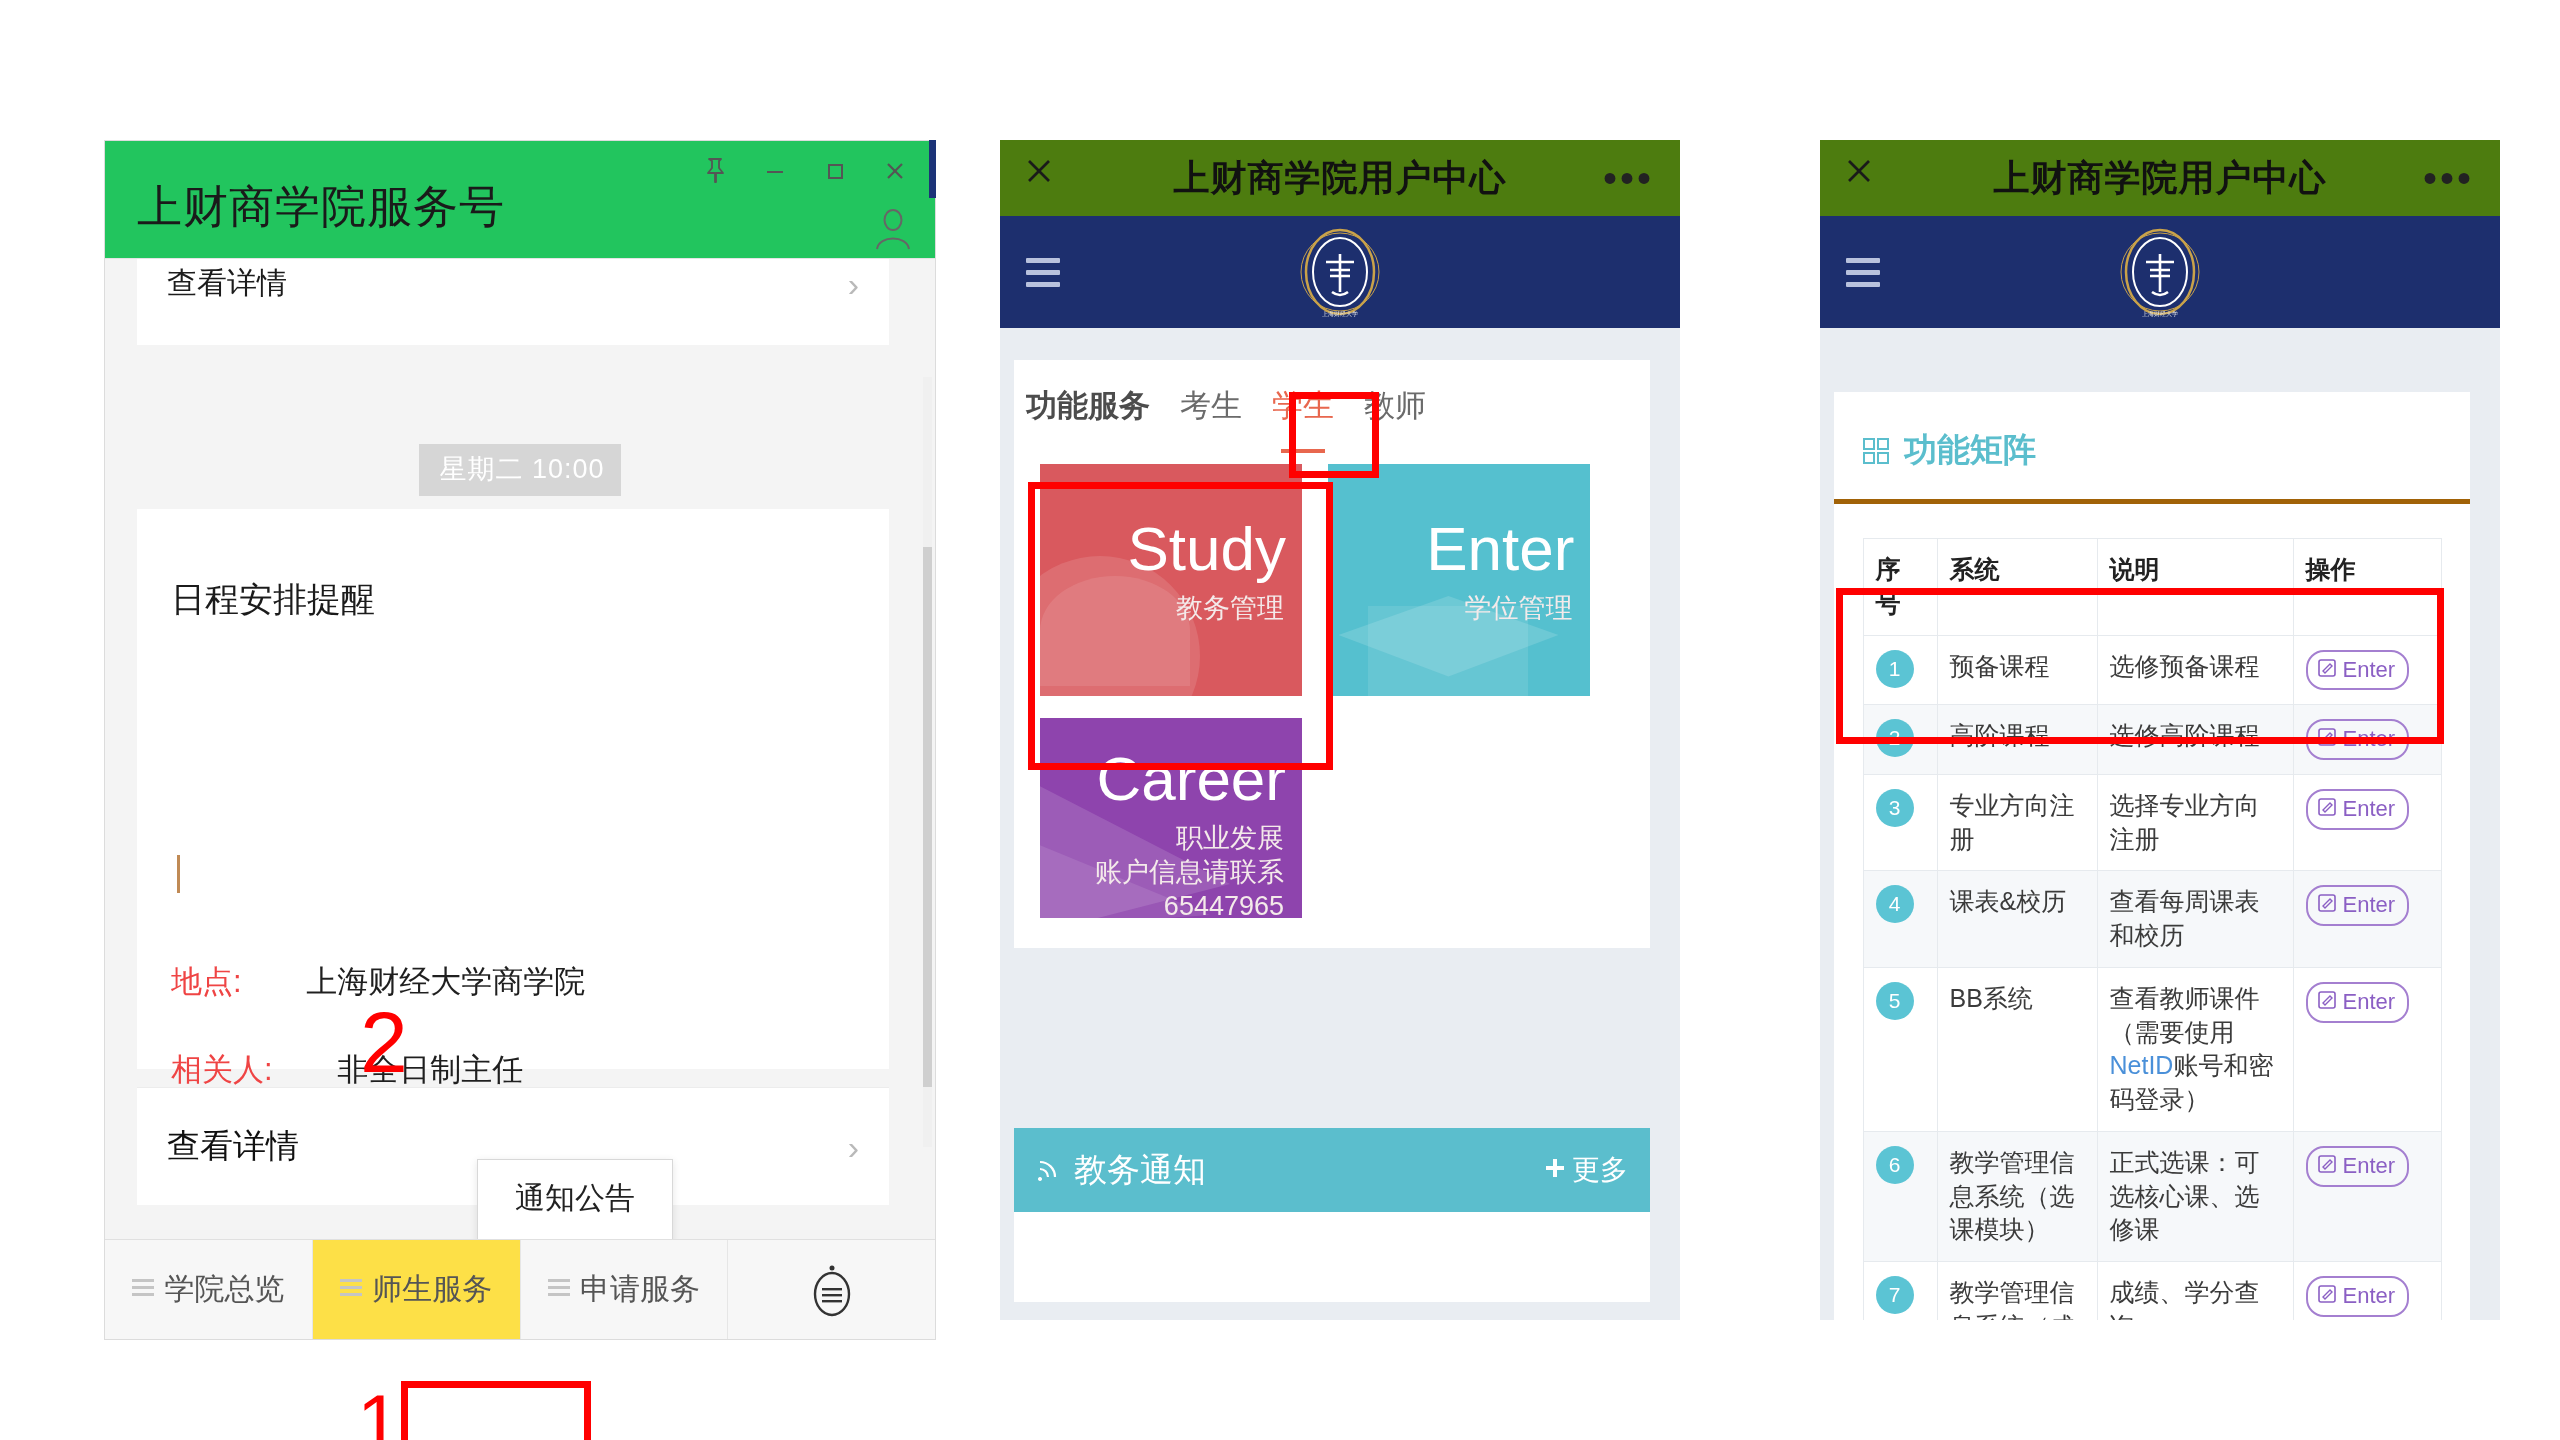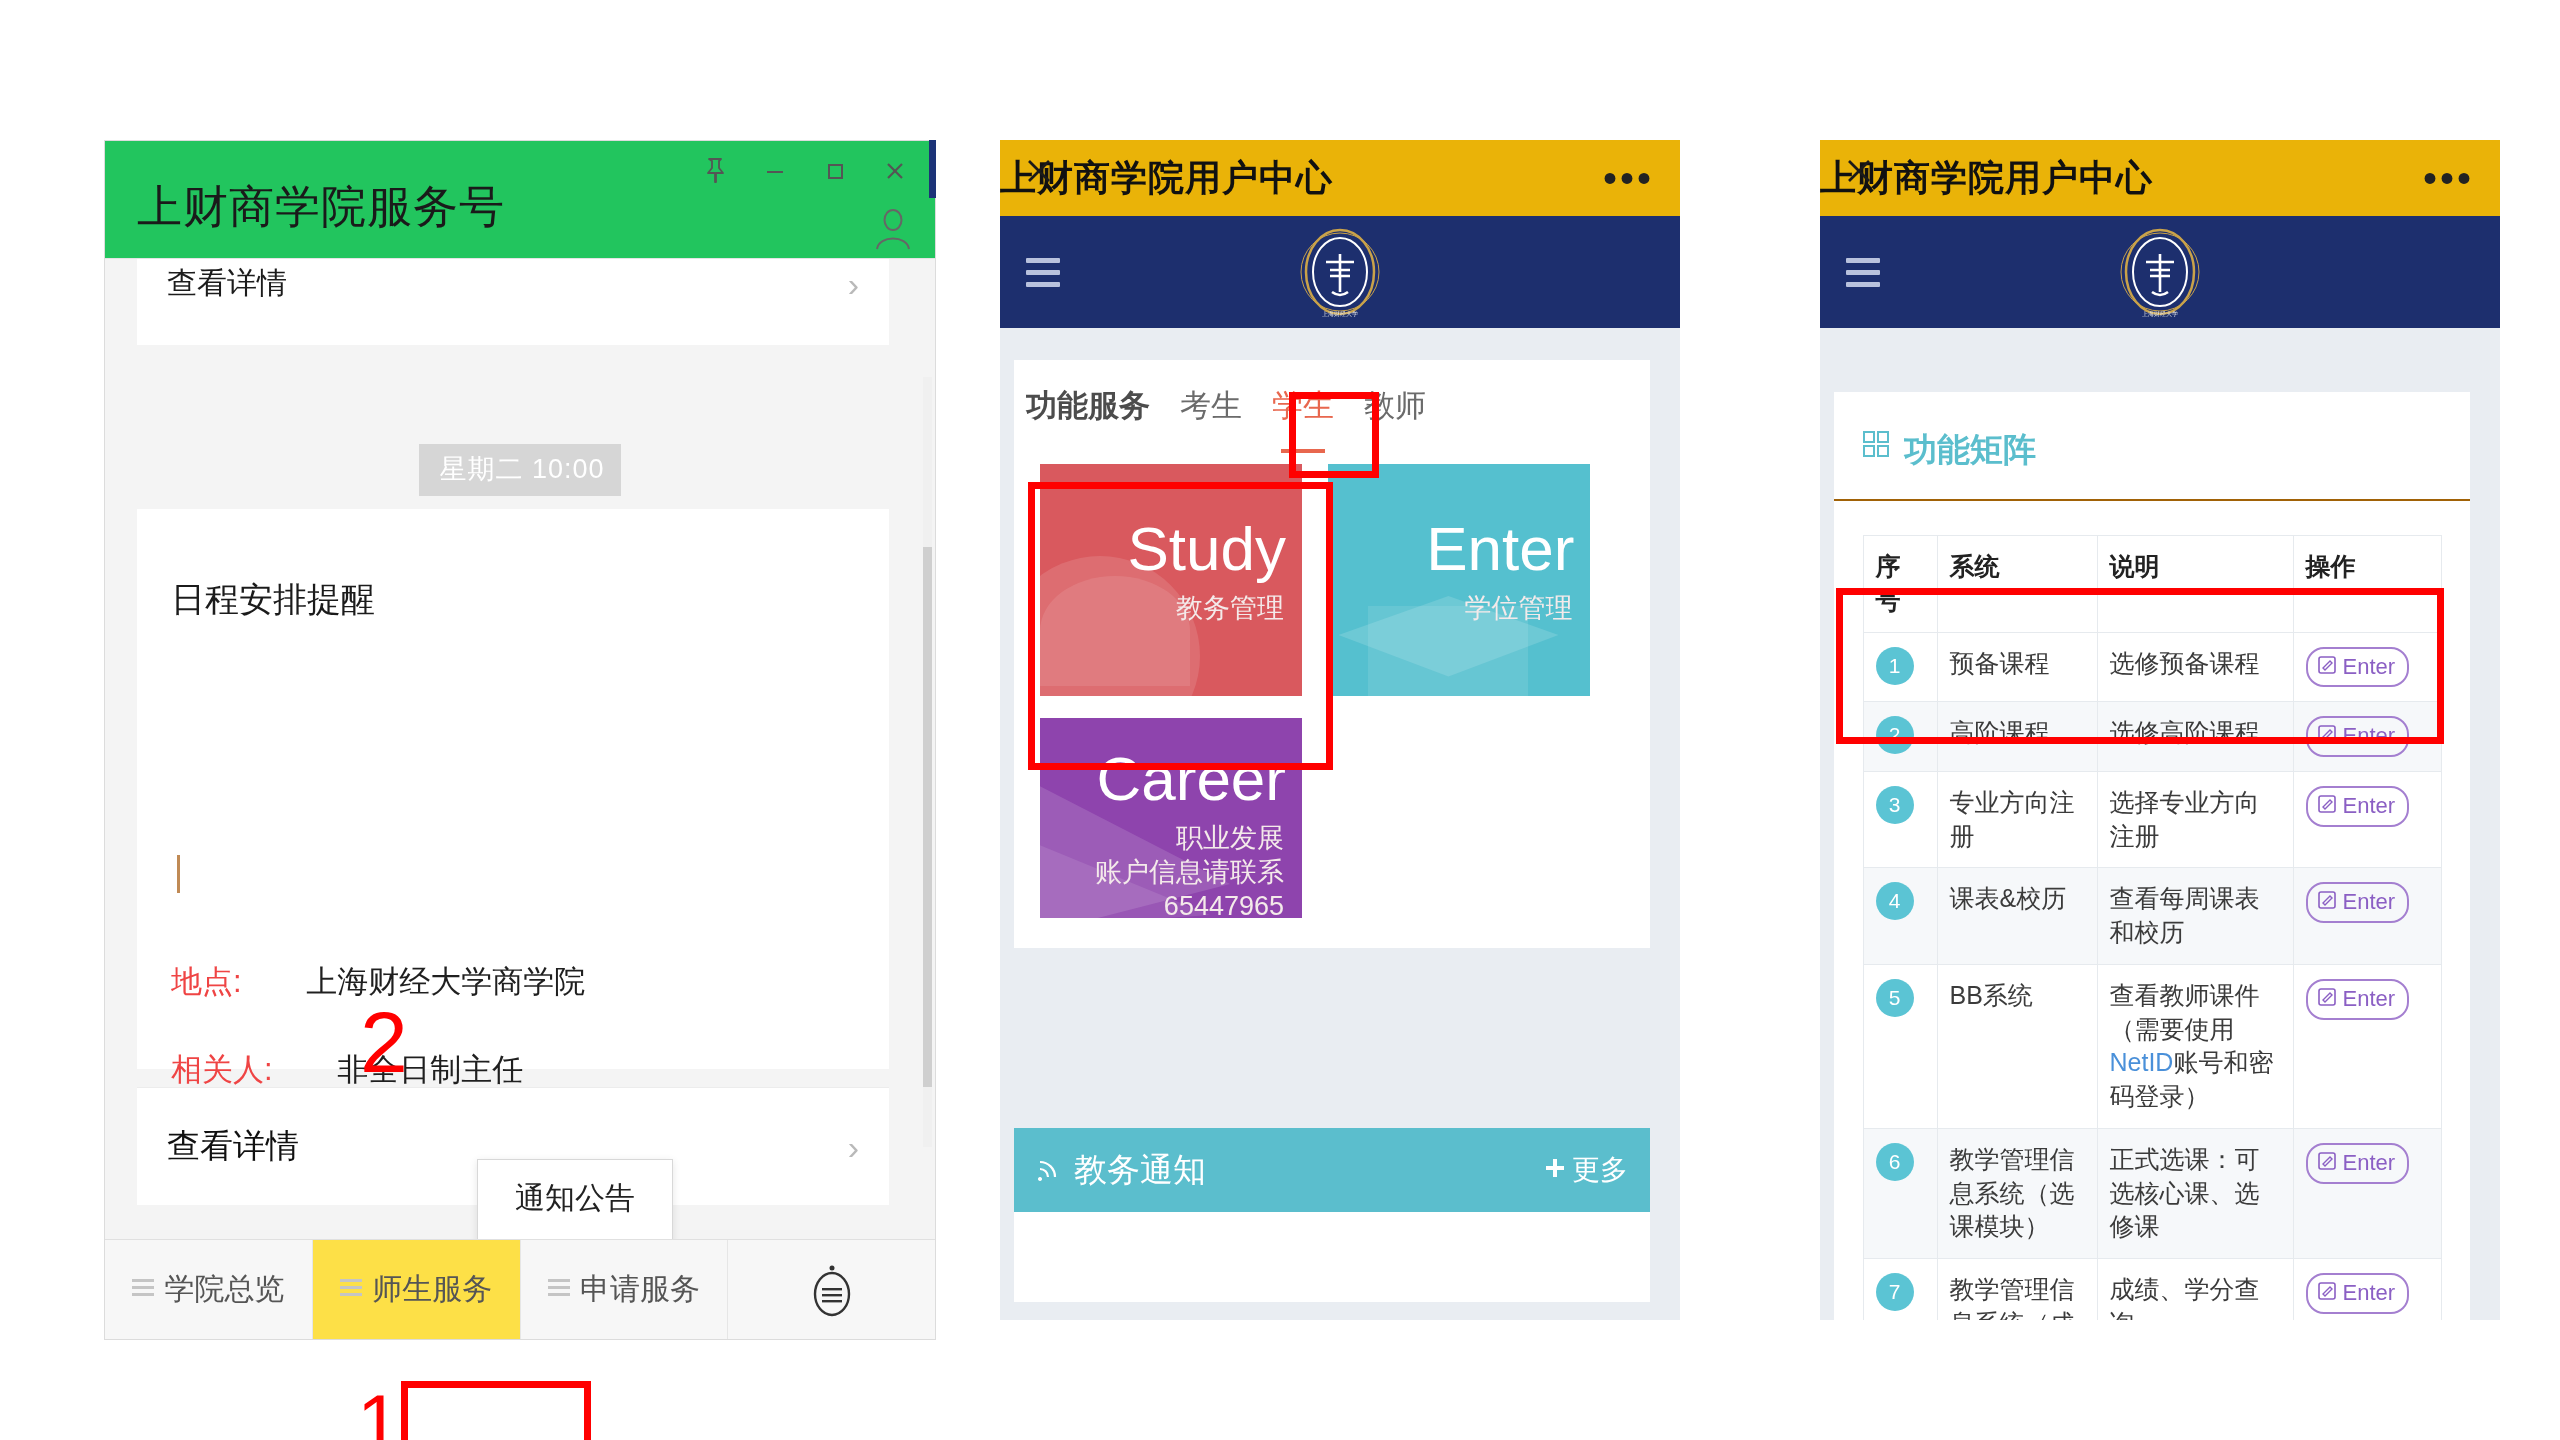--- a/index.html
+++ b/index.html
@@ -126,22 +126,22 @@
     position: absolute; color: #ff0000; font-size: 86px; font-weight: 400; z-index: 61;
     font-family: "Liberation Sans", sans-serif; line-height: 1;
   }
 
   
   .mobile { position: absolute; top: 140px; width: 680px; height: 1180px; background: #ffffff; }
   #panel-center { left: 1000px; }
   #panel-right { left: 1820px; }
 
   .m-navbar {
-    position: relative; height: 76px; background: #eab308;
-    display: flex; align-items: center; justify-content: flex-start;
+    position: relative; height: 76px; background: #4d7c0f;
+    display: flex; align-items: center; justify-content: center;
   }
   .m-navbar .m-close { position: absolute; left: 22px; top: 14px; }
   .m-navbar .m-title { font-size: 36px; color: #111; font-weight: 700; letter-spacing: 1px; }
   .m-navbar .m-dots { position: absolute; right: 26px; top: 18px; font-size: 40px; color: #222; letter-spacing: 3px; line-height: 1; }
 
   .m-brand {
     position: relative; height: 112px; background: #1d2f6e;
     display: flex; align-items: center; justify-content: center;
   }
   .m-ham { position: absolute; left: 26px; top: 42px; width: 34px; }
@@ -197,22 +197,22 @@
     height: 84px; background: #5bbecd; display: flex; align-items: center;
     justify-content: space-between; padding: 0 22px; color: #ffffff;
   }
   .c-notice-hd .l { display: flex; align-items: center; gap: 12px; font-size: 33px; }
   .c-notice-hd .r { font-size: 28px; display: flex; align-items: center; gap: 6px; }
   .c-notice-body { height: 90px; background: #ffffff; }
 
   
   .r-card { position: absolute; left: 14px; top: 64px; width: 636px; background: #ffffff; padding-bottom: 20px; }
   .r-title {
-    display: flex; align-items: flex-start; gap: 14px; padding: 36px 28px 26px 28px;
-    font-size: 33px; color: #5bbecd; font-weight: 700; border-bottom: 2px solid #a16207;
+    display: flex; align-items: flex-end; gap: 14px; padding: 36px 28px 26px 28px;
+    font-size: 33px; color: #5bbecd; font-weight: 700; border-bottom: 5px solid #a16207;
   }
   .r-table { width: 578px; margin: 34px auto 0 auto; border-collapse: collapse; table-layout: fixed; }
   .r-table th, .r-table td {
     border: 1px solid #e6eaee; padding: 14px 12px; font-size: 25px; color: #3b3b3b;
     vertical-align: top; text-align: left; line-height: 1.35;
   }
   .r-table th { font-weight: 700; color: #222; background: #ffffff; }
   .r-table tbody tr:nth-child(even) td { background: #f6f8fa; }
   .col-no { width: 74px; text-align: center; }
   .col-sys { width: 160px; }

